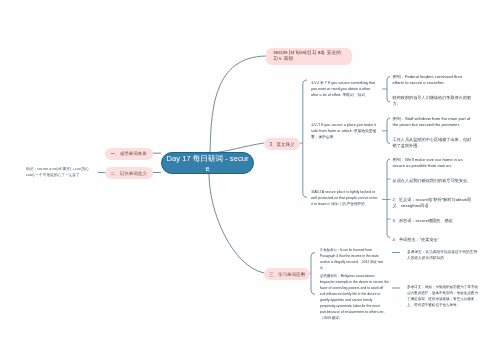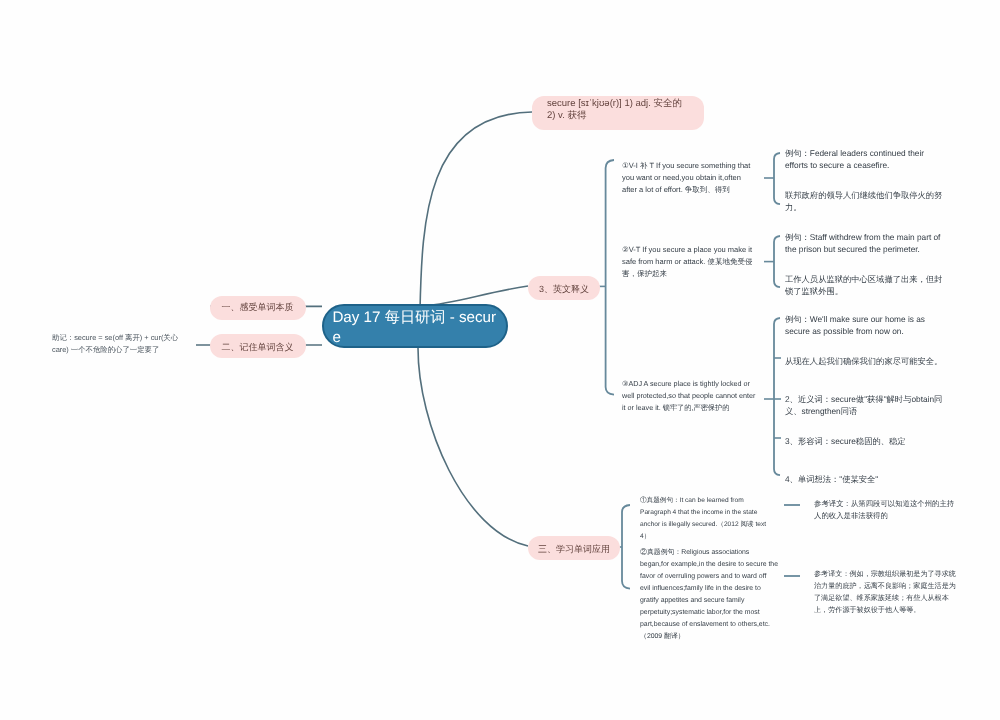--- a/index.html
+++ b/index.html
@@ -3,21 +3,21 @@
 <meta charset="utf-8">
 <title>mindmap</title>
 <style>
 html,body{margin:0;padding:0;}
 body{width:500px;height:360px;background:#fefefe;overflow:hidden;
      font-family:"Liberation Sans",sans-serif;}
 #canvas{position:relative;width:500px;height:360px;background:#fefefe;}
 svg#links{position:absolute;left:0;top:0;width:500px;height:360px;}
 .node{position:absolute;box-sizing:border-box;}
 .root{background:#3480ab;border:1.1px solid #1e6289;border-radius:11px;color:#ffffff;
-      font-size:7.6px;line-height:9.7px;padding:1.5px 4.2px 0 4.2px;
+      font-size:7.6px;line-height:9.7px;text-align:center;padding:1.5px 4.2px 0 4.2px;
       word-break:break-all;}
 .pink{background:#fbdedd;border-radius:6px;color:#64443f;font-size:4.5px;
       text-align:center;white-space:nowrap;display:flex;align-items:center;
       justify-content:center;letter-spacing:0px;}
 .tblock{position:absolute;color:#333c45;font-size:3.75px;line-height:6px;
         text-align:left;word-break:break-word;}
 .mnem{position:absolute;color:#4a545d;font-size:3.7px;line-height:6px;}
 </style>
 </head>
 <body>

